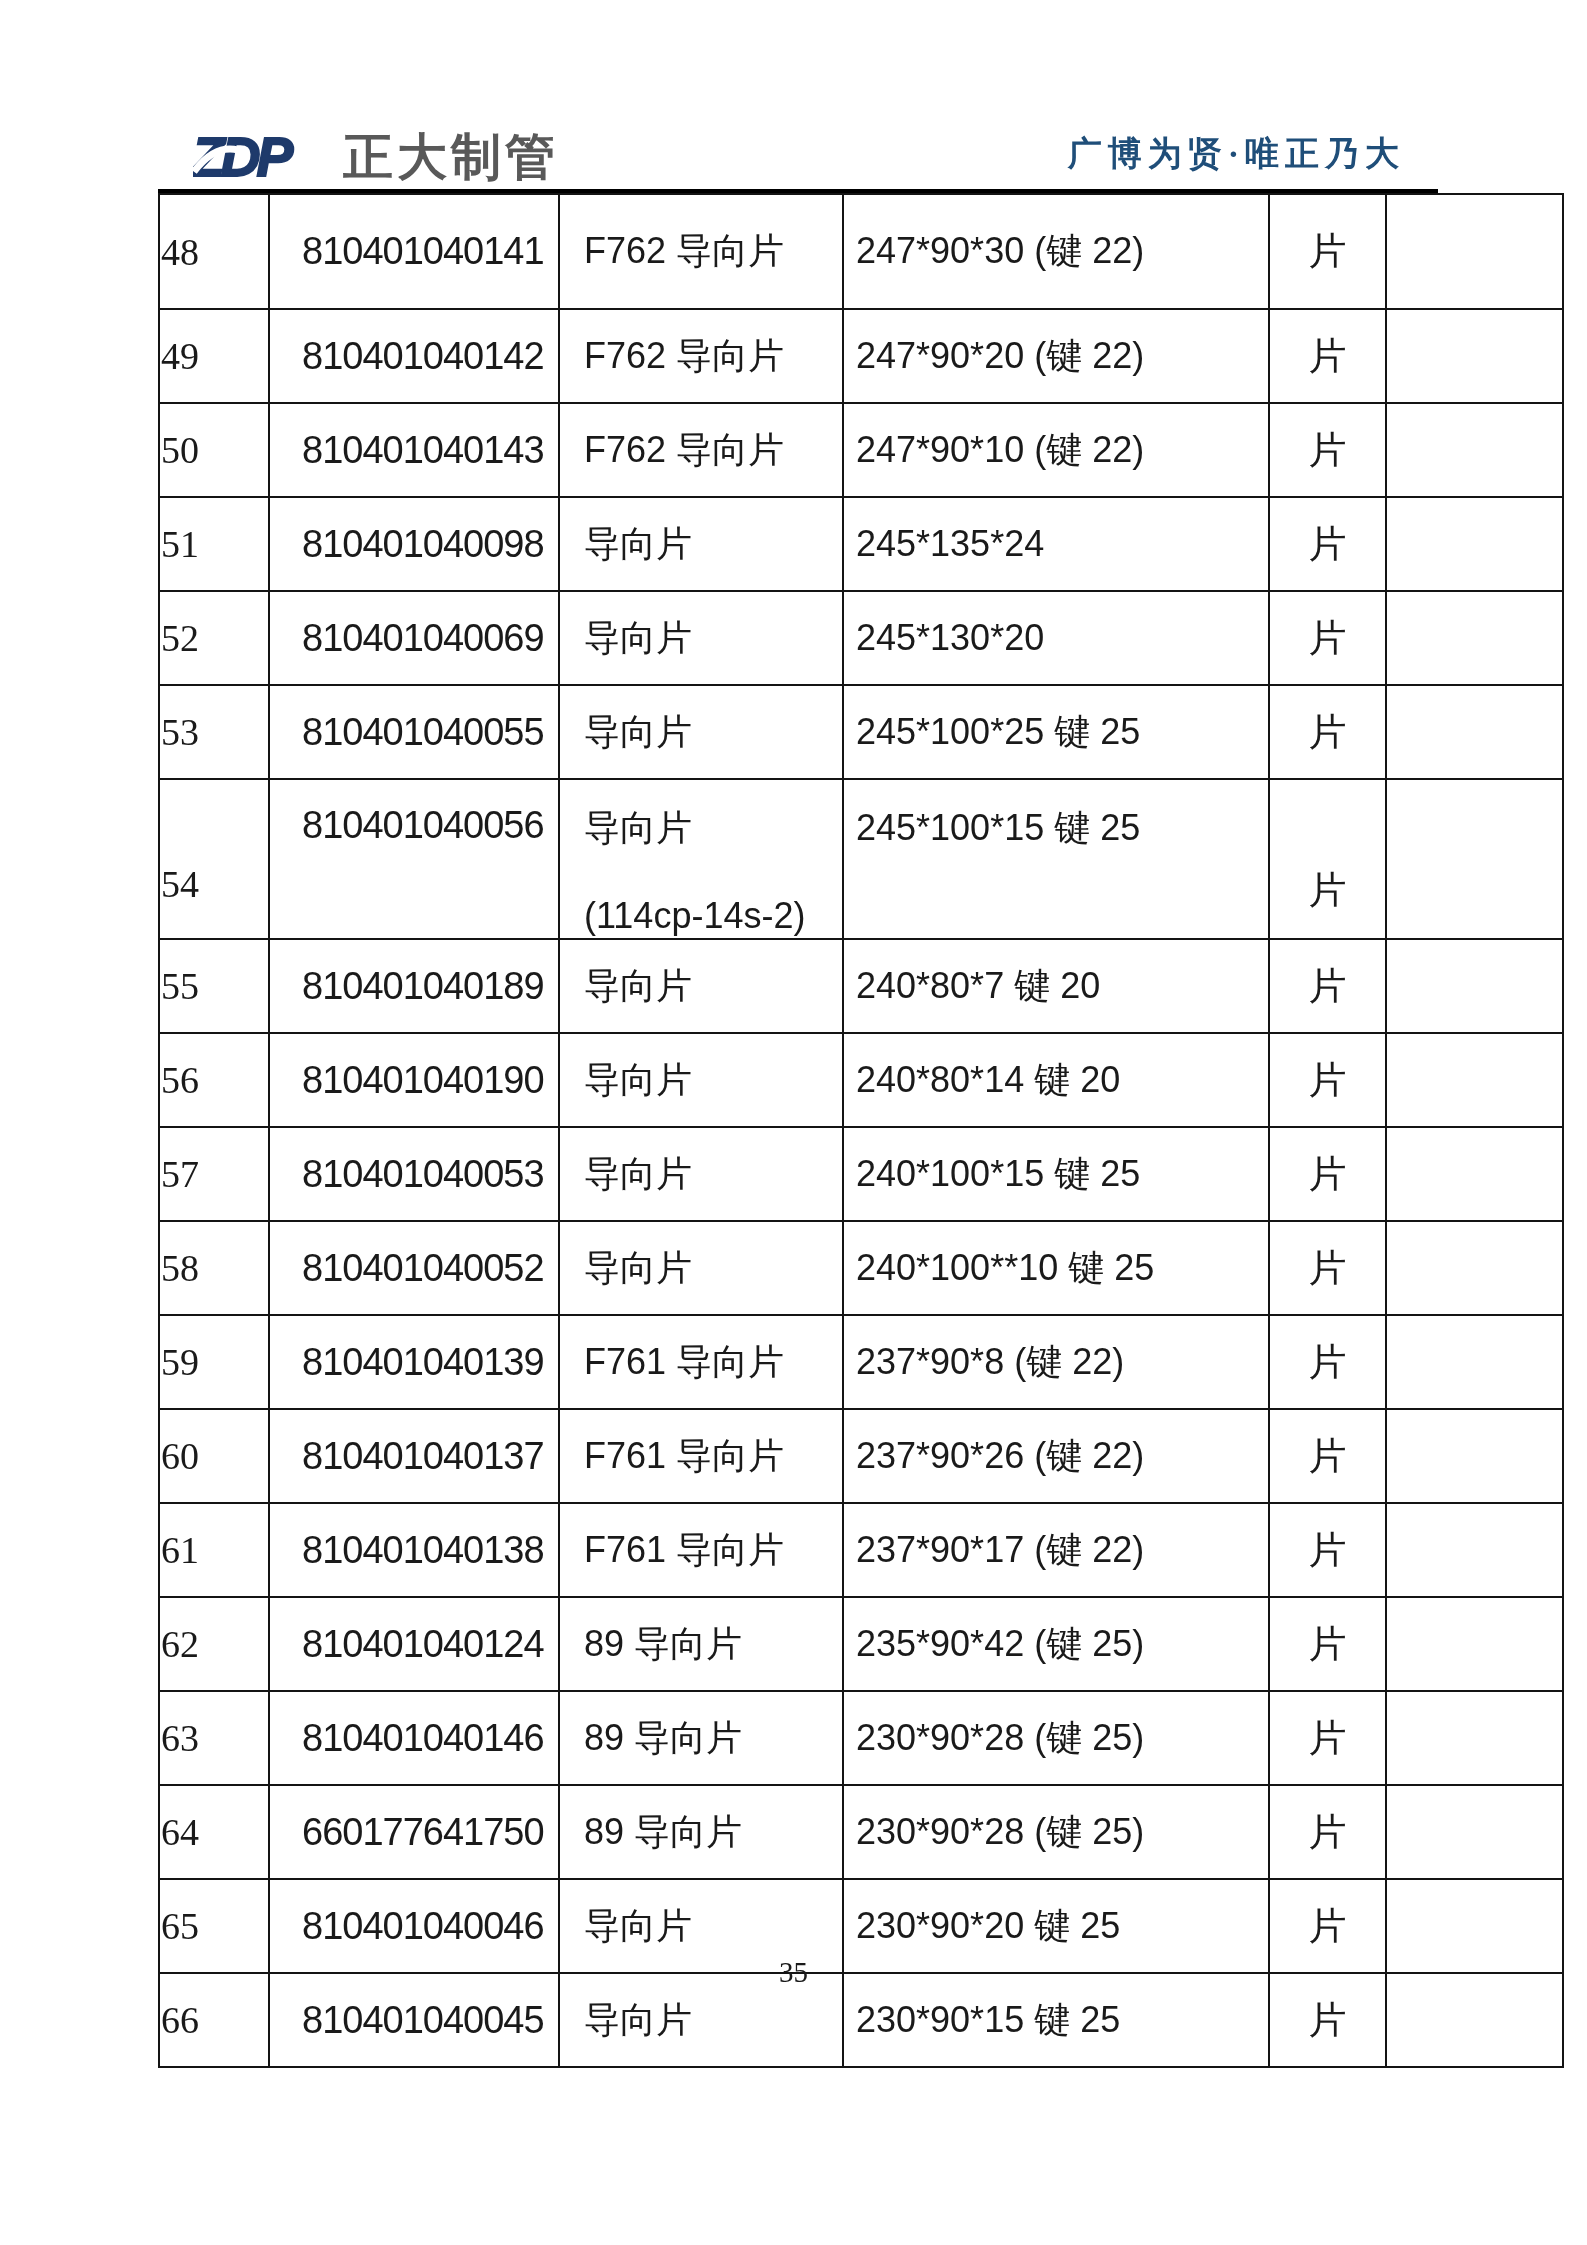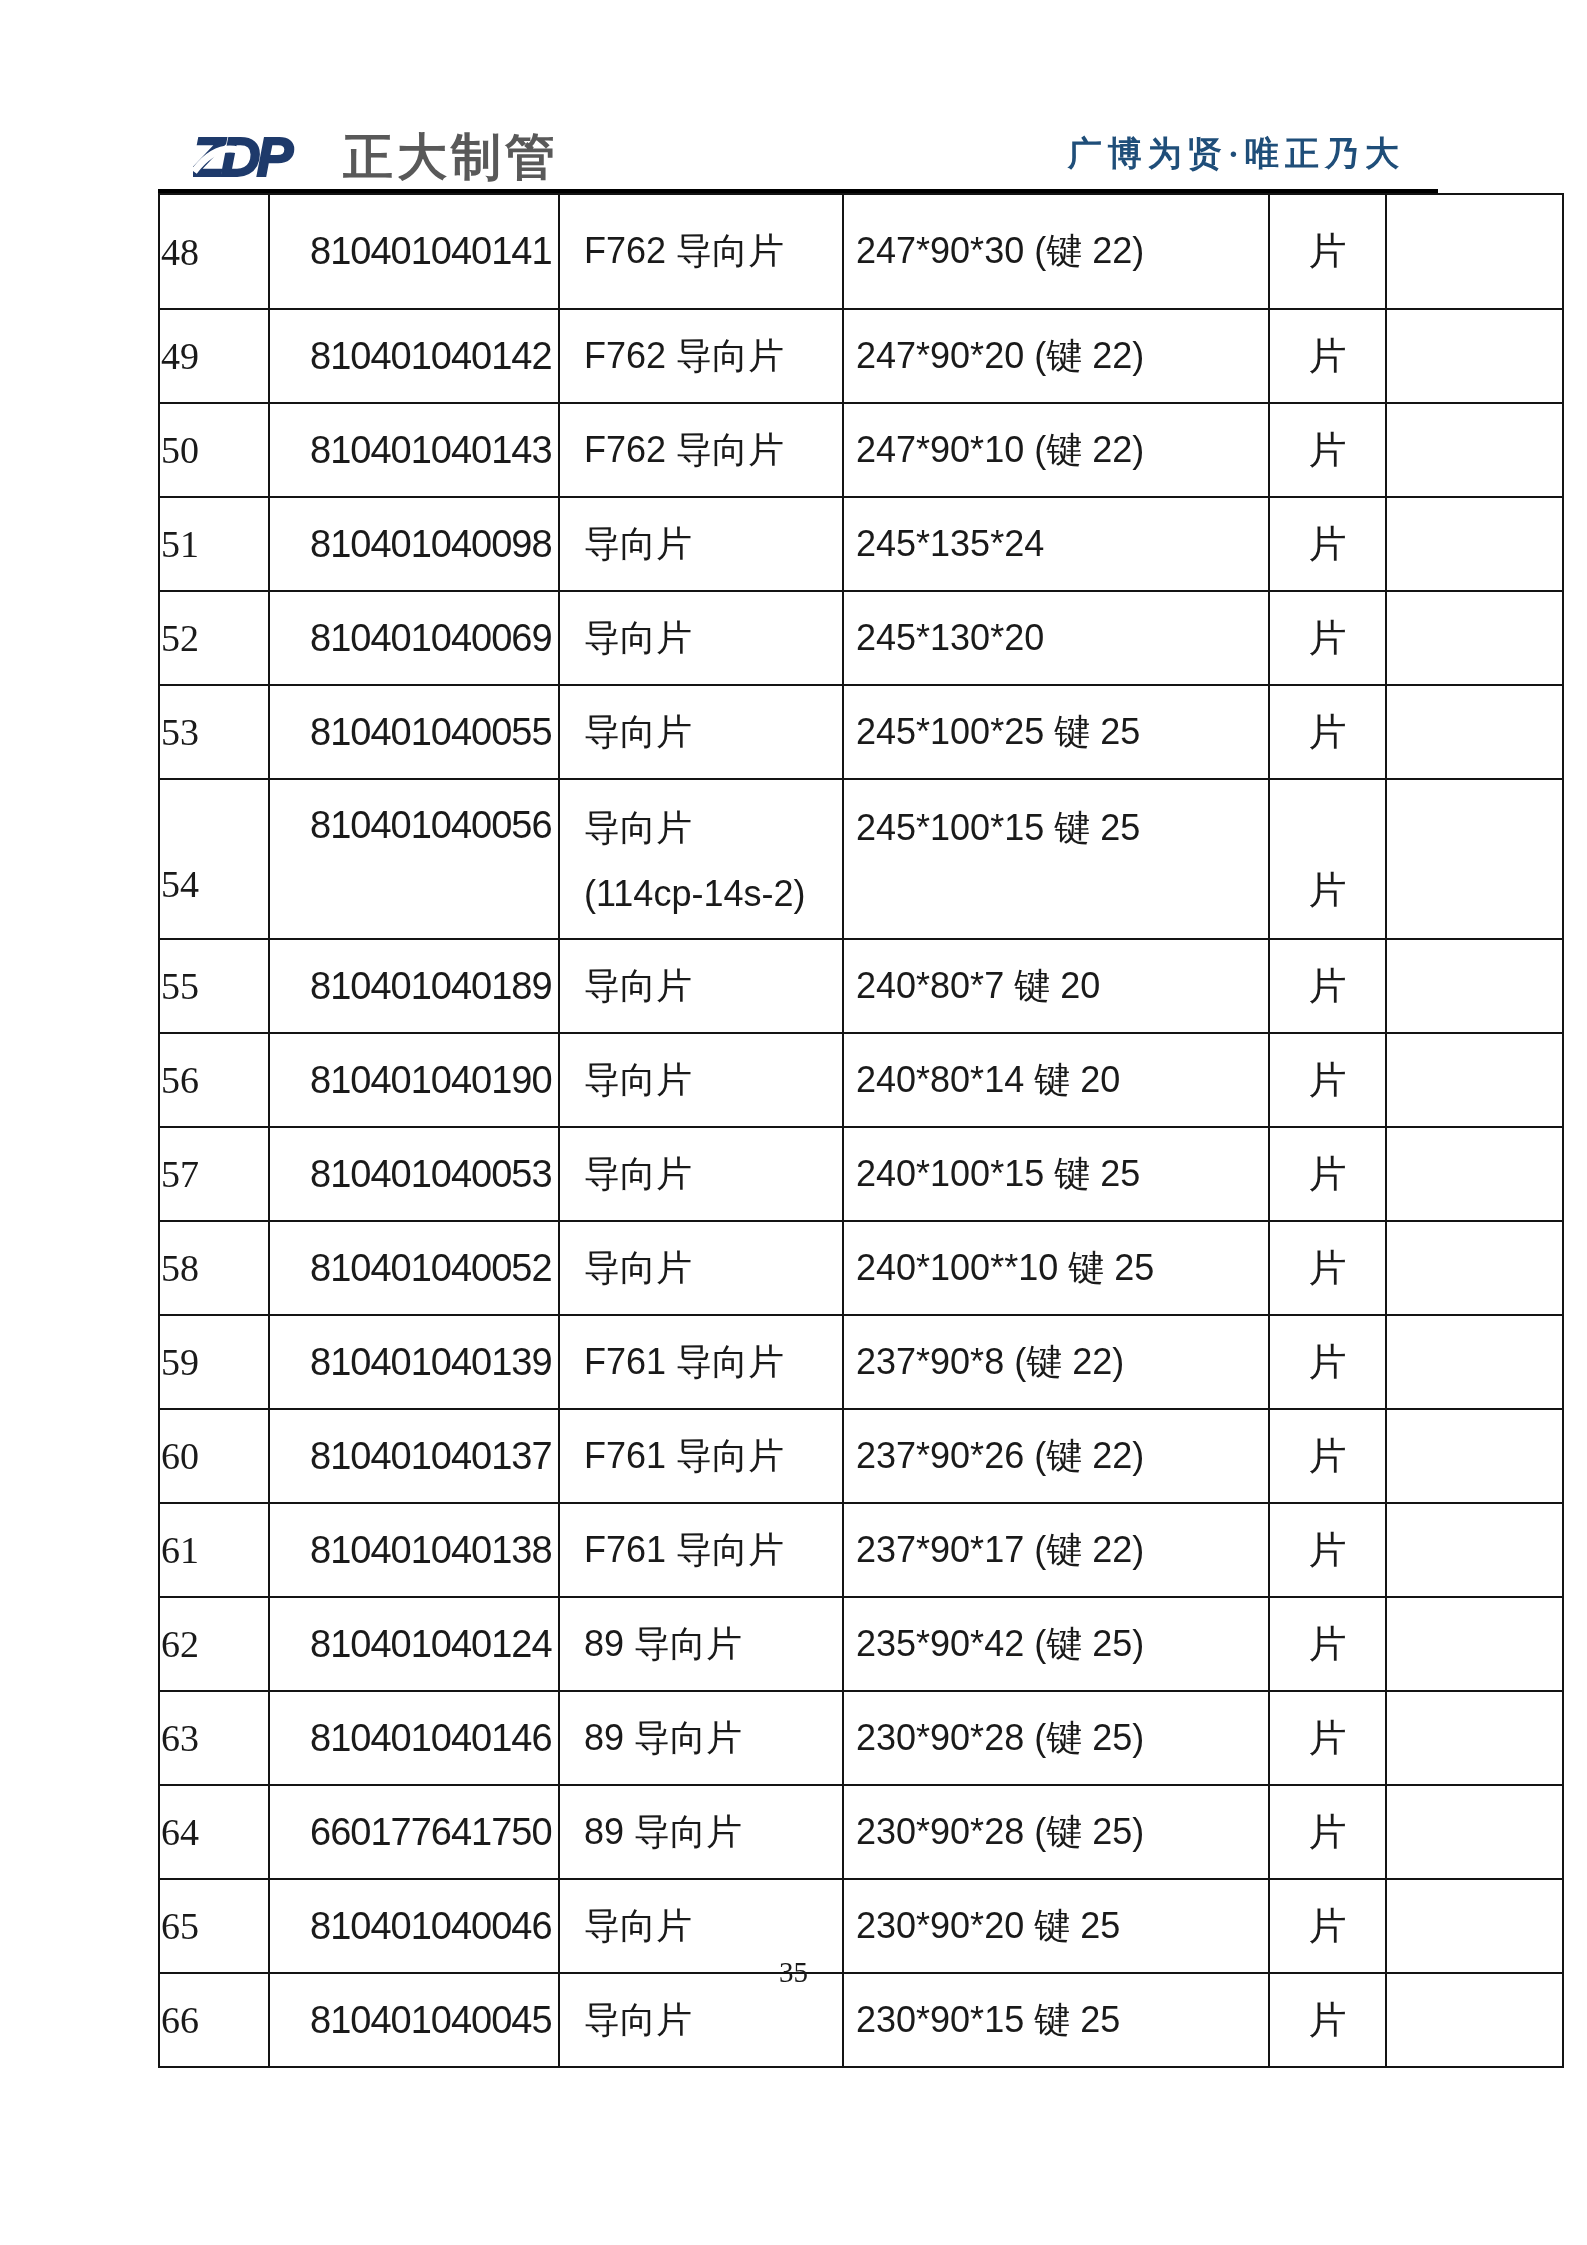--- a/index.html
+++ b/index.html
@@ -49,21 +49,21 @@
     background:#fff;
   }
   .doc-table tr{height:94px;}
   .doc-table tr.r-first{height:115px;}
   .doc-table tr.r-tall{height:160px;}
   td.col-no{
     font-family:"Liberation Serif",serif;
     font-size:38px;text-align:left;
   }
   td.col-code{
-    font-size:38px;padding-left:40px;letter-spacing:-1px;
+    font-size:38px;padding-left:32px;letter-spacing:-1px;
   }
   td.col-name{
     font-size:36px;padding-left:24px;
   }
   td.col-spec{
     font-size:36px;padding-left:12px;
   }
   td.col-unit{
     font-family:"Liberation Serif",serif;
     font-size:38px;text-align:center;
@@ -74,21 +74,21 @@
   tr.r-tall td.col-name,
   tr.r-tall td.col-spec{
     vertical-align:top;padding-top:24px;
   }
   tr.r-tall td.col-no{
     vertical-align:bottom;padding-bottom:32px;
   }
   tr.r-tall td.col-unit{
     vertical-align:bottom;padding-bottom:22px;
   }
-  .name-note{margin-top:20px;}
+  .name-note{margin-top:42px;}
   
   .page-number{
     position:absolute;left:0;top:1956px;width:100%;
     text-align:center;
     font-family:"Liberation Serif",serif;
     font-size:29px;color:#1a1a1a;
   }
 </style>
 </head>
 <body>

